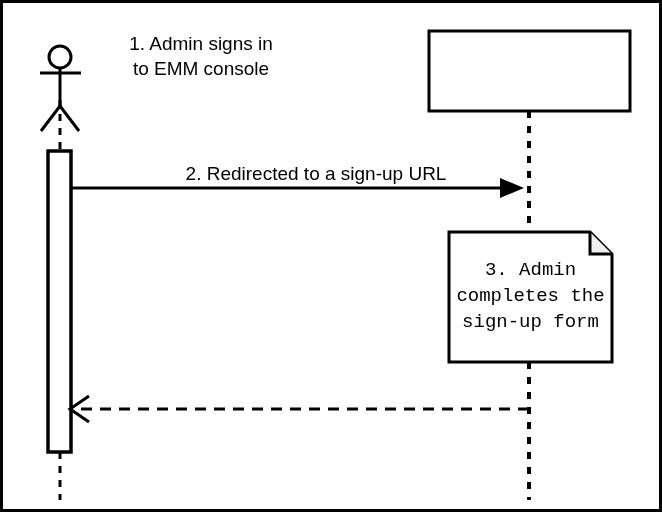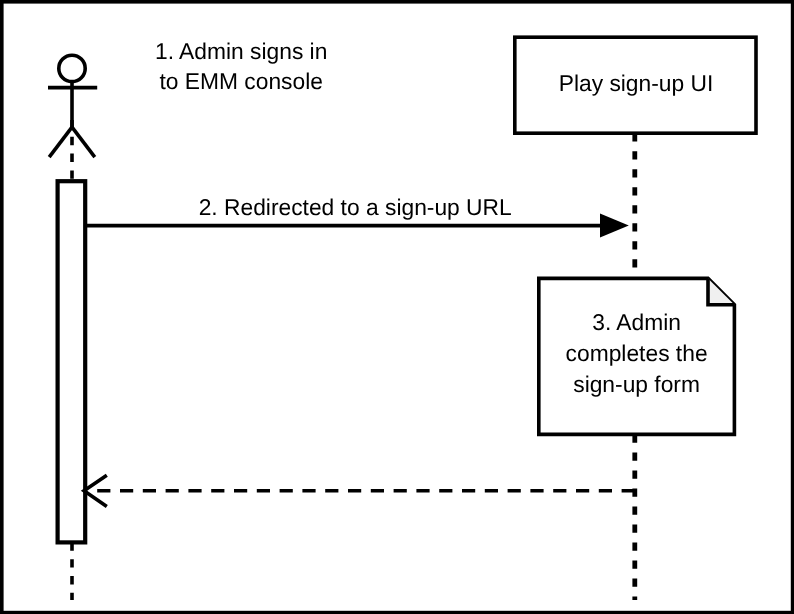--- a/index.html
+++ b/index.html
@@ -48,23 +48,24 @@
   #box-label {
     left: 430px;
     top: 58px;
     width: 200px;
   }
   #note-text {
     left: 449px;
     top: 257px;
     width: 163px;
     line-height: 26px;
+    font-family: Liberation Mono, monospace;
   }
   #msg2-label {
-    left: 96px;
+    left: 116px;
     top: 161px;
     width: 400px;
   }
   #msg4-label {
     left: 80px;
     top: 383px;
     width: 420px;
   }
 </style>
 </head>
@@ -106,21 +107,20 @@
 
     <g>
       <line x1="529" y1="409" x2="74" y2="409" stroke="#000000" stroke-width="3" stroke-dasharray="11 8"></line>
       <polyline points="89,396 70,409 89,422" fill="none" stroke="#000000" stroke-width="3"></polyline>
     </g>
   </svg>
 
   <div class="diagram-text" id="actor-caption"><span>1. Admin signs in</span>
 <span>to EMM console</span></div>
 
-  <div class="diagram-text" id="box-label">Play sign-up UI</div>
 
   <div class="diagram-text" id="note-text"><span>3. Admin</span>
 <span>completes the</span>
 <span>sign-up form</span></div>
 
   <div class="diagram-text" id="msg2-label">2. Redirected to a sign-up URL</div>
 
 
 </div>
 

